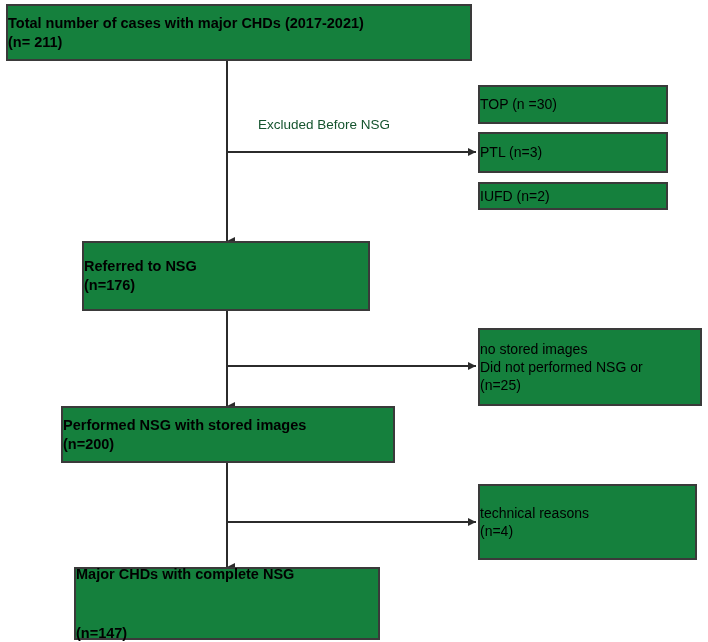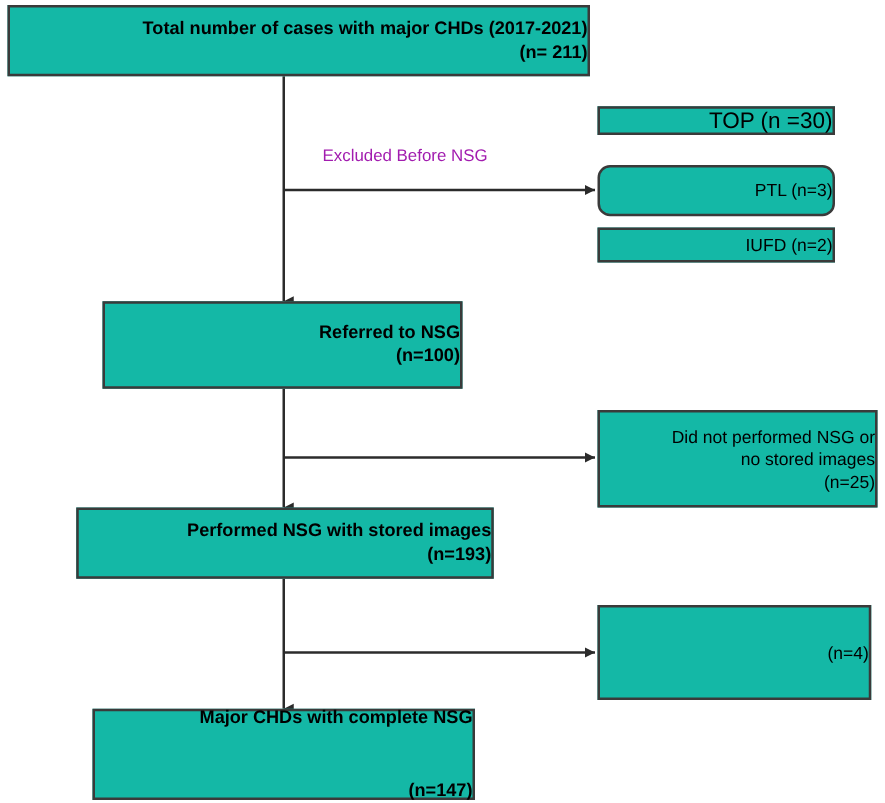--- a/index.html
+++ b/index.html
@@ -24,39 +24,39 @@
     top: 0;
     left: 0;
     width: 708px;
     height: 642px;
     display: block;
   }
   .node-box {
     position: absolute;
     box-sizing: border-box;
     border: 2px solid #3a3a3a;
-    background: #14b8a6;
+    background: #15803d;
     display: flex;
     flex-direction: column;
-    align-items: flex-end;
+    align-items: flex-start;
     justify-content: center;
     text-align: center;
     color: #000000;
     line-height: 1.30;
   }
   .node-box.bold {
     font-weight: bold;
   }
   .node-line {
     display: block;
     white-space: nowrap;
   }
   .edge-label {
     position: absolute;
-    color: #a21caf;
+    color: #14532d;
     white-space: nowrap;
     background: transparent;
   }
 </style>
 </head>
 <body>
 
 <div id="flow-root">
 
   <svg class="flow-canvas" viewBox="0 0 708 642">
@@ -76,43 +76,44 @@
         <line x1="227" y1="463" x2="227" y2="567" marker-end="url(#arrow-down)" stroke="#2b2b2b" stroke-width="2"></line>
         <line x1="227" y1="522" x2="476" y2="522" marker-end="url(#arrow-right)" stroke="#2b2b2b" stroke-width="2"></line>
       </g>
   </svg>
 
   <div id="nodes-group">
       <div class="node-box bold" style="left: 6px; top: 4px; width: 466px; height: 57px; font-size: 14.5px; border-color: rgb(58, 58, 58);">
         <span class="node-line">Total number of cases with major CHDs (2017-2021)</span>
         <span class="node-line">(n= 211)</span>
       </div>
-      <div class="node-box" style="left: 478px; top: 85px; width: 190px; height: 23px; font-size: 18px; border-color: rgb(58, 58, 58);">
+      <div class="node-box" style="left: 478px; top: 85px; width: 190px; height: 39px; font-size: 14px; border-color: rgb(58, 58, 58);">
         <span class="node-line">TOP (n =30)</span>
       </div>
-      <div class="node-box" style="left: 478px; top: 132px; width: 190px; height: 41px; font-size: 14px; border-color: rgb(58, 58, 58); border-radius: 10px;">
+      <div class="node-box" style="left: 478px; top: 132px; width: 190px; height: 41px; font-size: 14px; border-color: rgb(58, 58, 58);">
         <span class="node-line">PTL (n=3)</span>
       </div>
       <div class="node-box" style="left: 478px; top: 182px; width: 190px; height: 28px; font-size: 14px; border-color: rgb(58, 58, 58);">
         <span class="node-line">IUFD (n=2)</span>
       </div>
       <div class="node-box bold" style="left: 82px; top: 241px; width: 288px; height: 70px; font-size: 14.5px; border-color: rgb(58, 58, 58);">
         <span class="node-line">Referred to NSG</span>
-        <span class="node-line">(n=100)</span>
+        <span class="node-line">(n=176)</span>
       </div>
       <div class="node-box" style="left: 478px; top: 328px; width: 224px; height: 78px; font-size: 14px; border-color: rgb(58, 58, 58);">
+        <span class="node-line">no stored images</span>
         <span class="node-line">Did not performed NSG or</span>
-        <span class="node-line">no stored images</span>
         <span class="node-line">(n=25)</span>
       </div>
-      <div class="node-box bold" style="left: 61px; top: 406px; width: 334px; height: 57px; font-size: 14.5px; border-color: rgb(58, 58, 58); padding-left: 28px;">
+      <div class="node-box bold" style="left: 61px; top: 406px; width: 334px; height: 57px; font-size: 14.5px; border-color: rgb(58, 58, 58);">
         <span class="node-line">Performed NSG with stored images</span>
-        <span class="node-line">(n=193)</span>
+        <span class="node-line">(n=200)</span>
       </div>
       <div class="node-box" style="left: 478px; top: 484px; width: 219px; height: 76px; font-size: 14px; border-color: rgb(58, 58, 58);">
+        <span class="node-line">technical reasons</span>
         <span class="node-line">(n=4)</span>
       </div>
       <div class="node-box bold" style="left: 74px; top: 567px; width: 306px; height: 73px; font-size: 14.5px; border-color: rgb(58, 58, 58); gap: 40px;">
         <span class="node-line">Major CHDs with complete NSG</span>
         <span class="node-line">(n=147)</span>
       </div>
     </div>
   <div id="labels-group">
       <div class="edge-label" style="left: 258px; top: 117px; font-size: 13.5px;">Excluded Before NSG</div>
     </div>

